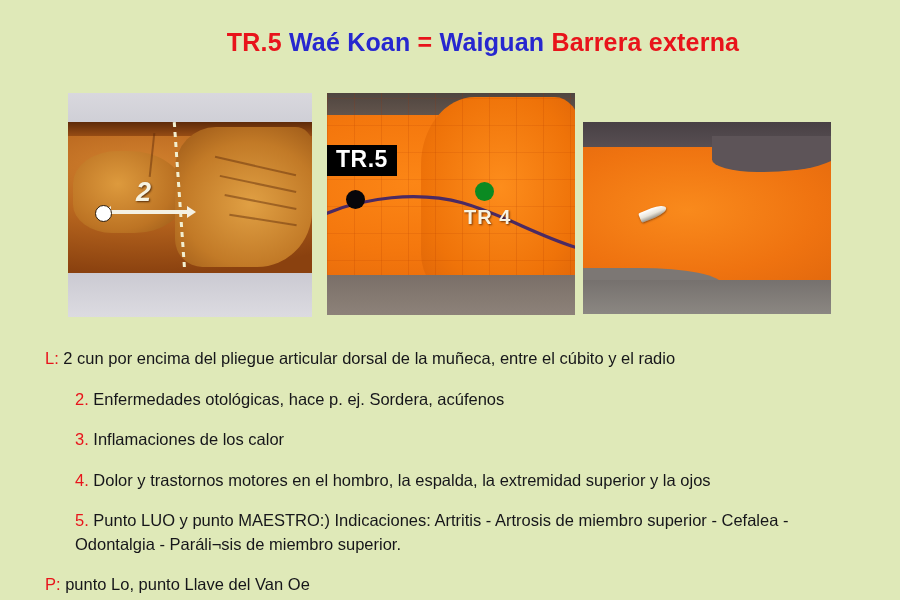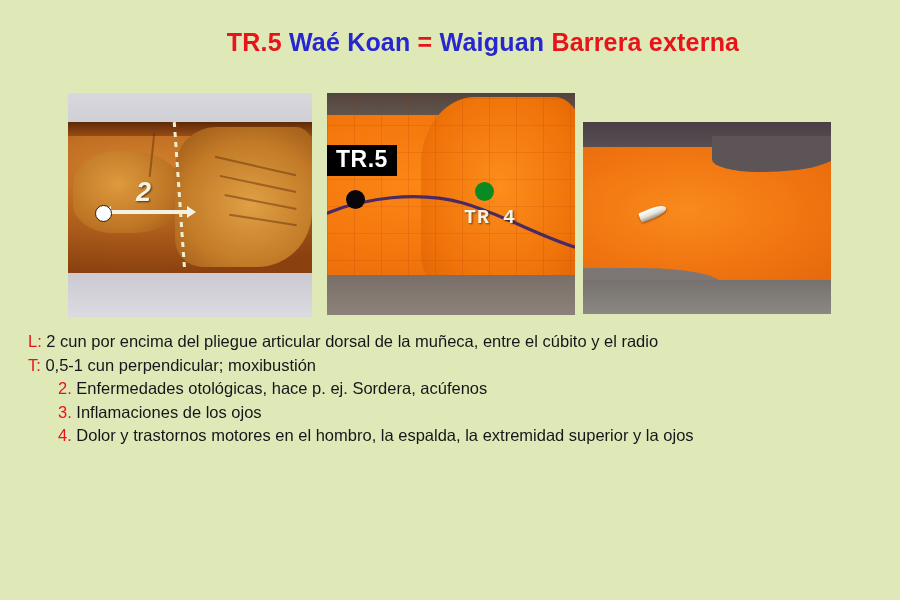--- a/index.html
+++ b/index.html
@@ -83,21 +83,21 @@
   #fig2 .meridian{position:absolute;left:-4px;top:88px;width:258px;height:70px;}
   #fig2 .lbl-tr5{position:absolute;left:0px;top:52px;
     background:#000;color:#fff;font-size:23px;font-weight:bold;
     padding:1px 9px 3px 9px;letter-spacing:.5px;}
   #fig2 .dot-black{position:absolute;left:19px;top:97px;width:19px;height:19px;
     border-radius:50%;background:#07060a;}
   #fig2 .dot-green{position:absolute;left:148px;top:89px;width:19px;height:19px;
     border-radius:50%;background:#0b8a22;}
   #fig2 .lbl-tr4{position:absolute;left:137px;top:113px;color:#f7f3e2;
     font-size:20px;font-weight:bold;letter-spacing:1px;
-    text-shadow:1px 1px 2px rgba(70,25,0,.75);font-family:Liberation Mono, monospace;}
+    text-shadow:1px 1px 2px rgba(70,25,0,.75);}
 
   
   #fig3{left:583px;top:122px;width:248px;height:192px;background:#6d6a68;}
   #fig3 .bg-top{position:absolute;left:0;top:0;width:100%;height:34px;
     background:linear-gradient(180deg,#484044 0%,#5d5458 100%);}
   #fig3 .bg-bot{position:absolute;left:0;bottom:0;width:100%;height:34px;
     background:linear-gradient(180deg,#76716e 0%,#8b8782 100%);}
   #fig3 .oarm{position:absolute;left:0;top:25px;width:100%;height:140px;
     background:radial-gradient(110% 95% at 42% 45%, #f98a1c 0%, #ef7310 48%, #d8600b 100%);}
   #fig3 .bump{position:absolute;left:52%;top:14px;width:52%;height:36px;
@@ -105,21 +105,21 @@
   #fig3 .bump2{position:absolute;left:-4%;bottom:16px;width:60%;height:30px;
     background:#7c7774;border-radius:0 55% 0 0;}
   #fig3 .needle{position:absolute;left:56px;top:86px;width:28px;height:10px;
     background:linear-gradient(180deg,#ffffff 0%,#e8e4da 55%,#9a958c 100%);
     border-radius:2px 60% 60% 2px;transform:rotate(-22deg);
     box-shadow:0 1px 2px rgba(60,20,0,.55);}
 
   
   .body{position:absolute;left:28px;top:330px;width:860px;
     font-size:16.5px;line-height:23.5px;color:#16161a;}
-  .body p{margin:0;}
+  .body p{margin:17px;}
   .k{color:#e8141b;font-weight:normal;}
   .ind{padding-left:30px;}
 </style>
 </head>
 <body>
 
 <div id="page">
 
   <div class="title">
     <span class="t-red">TR.5</span>
@@ -173,35 +173,38 @@
     </div>
 
   </div>
 
   <div class="body">
 
     <p>
       <span class="k">L:</span><span> 2 cun por encima del pliegue articular dorsal de la muñeca, entre el cúbito y el radio</span>
     </p>
 
-    <p>
-      <span class="k">T:</span><span> 0,5-1 cun perpendicular; moxibustión</span>
-    </p>
 
 
 
     <p class="ind">
       <span class="k">2.</span><span> Enfermedades otológicas, hace p. ej. Sordera, acúfenos</span>
     </p>
 
     <p class="ind">
-      <span class="k">3.</span><span> Inflamaciones de los ojos</span>
+      <span class="k">3.</span><span> Inflamaciones de los calor</span>
     </p>
 
     <p class="ind">
       <span class="k">4.</span><span> Dolor y trastornos motores en el hombro, la espalda, la extremidad superior y la ojos</span>
     </p>
 
-
+    <p class="ind" style="text-indent:0;">
+      <span class="k">5.</span><span> Punto LUO y punto MAESTRO:) Indicaciones: Artritis - Artrosis de miembro superior - Cefalea - Odontalgia - Paráli¬sis de miembro superior.</span>
+    </p>
+
+    <p>
+      <span class="k">P:</span><span> punto Lo, punto Llave del Van Oe</span>
+    </p>
 
   </div>
 
 </div>
 
 </body></html>

